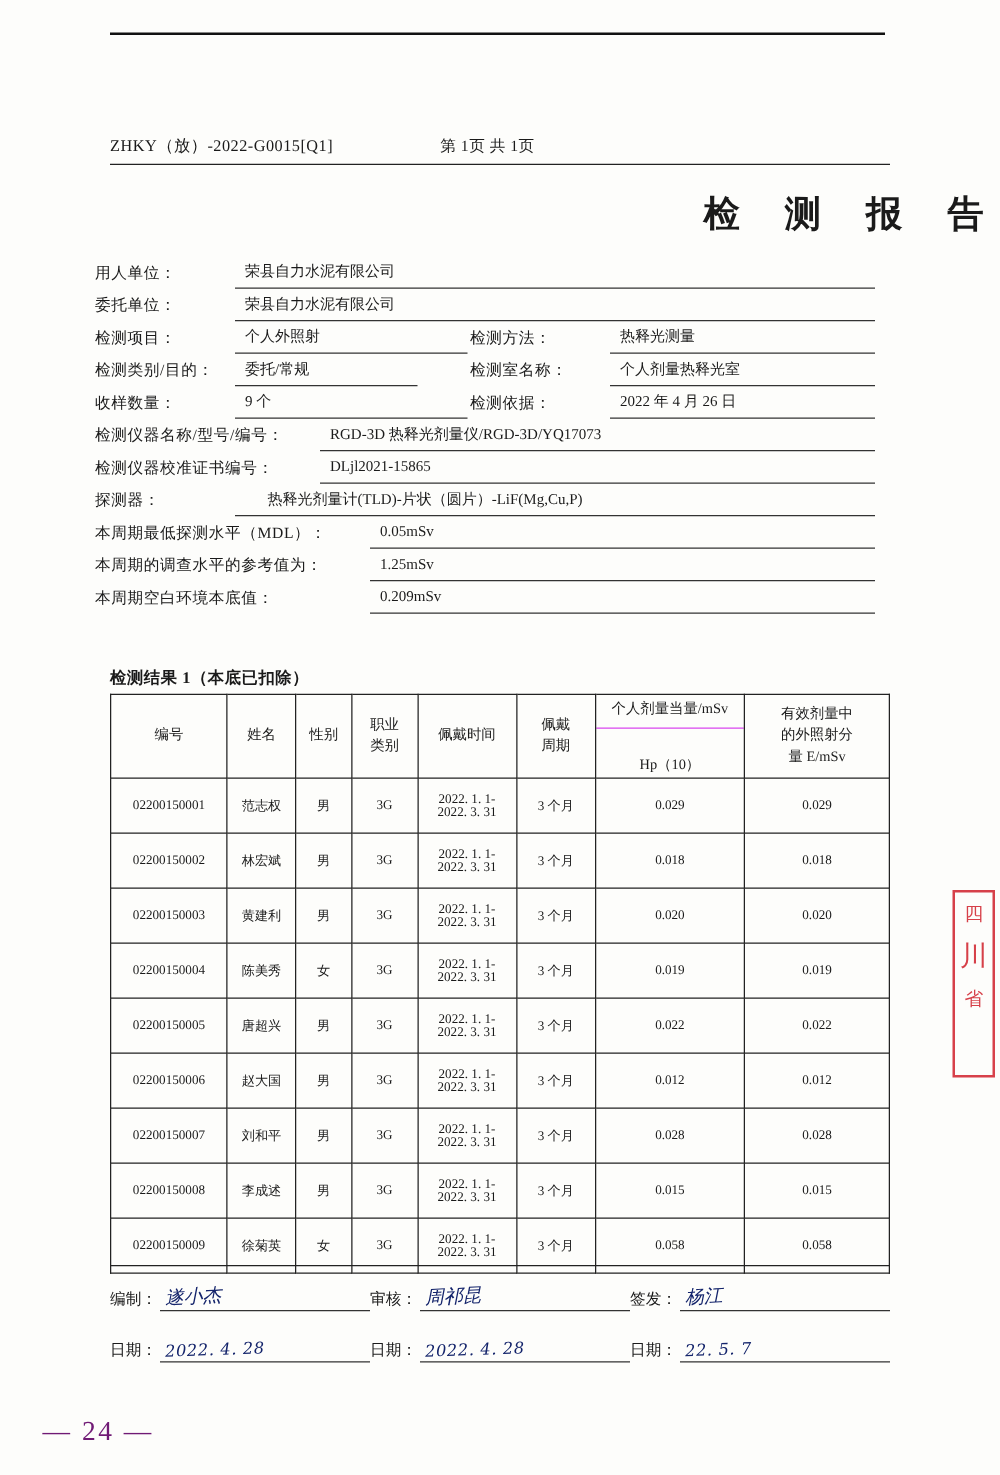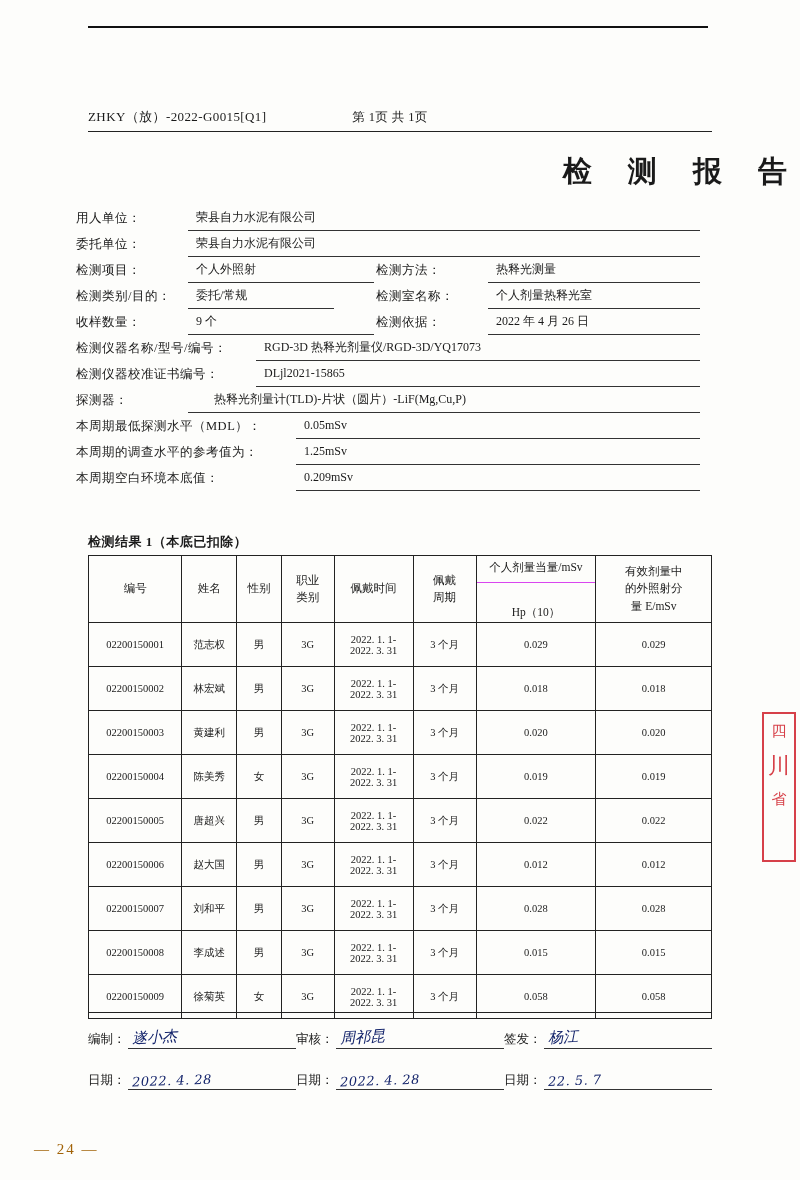--- a/index.html
+++ b/index.html
@@ -216,23 +216,23 @@
   .stamp .big {
     font-size: 22px;
     display: block;
     margin: 6px 0;
   }
   
   .page-no {
     position: absolute;
     left: 34px;
     bottom: 22px;
-    font-size: 15px;
+    font-size: 22px;
     letter-spacing: 2px;
-    color: #a16207;
+    color: #701a75;
   }
 </style>
 </head>
 <body>
 
 <div class="page">
 
   <div class="top-rule"></div>
 
   <div class="doc-header">

